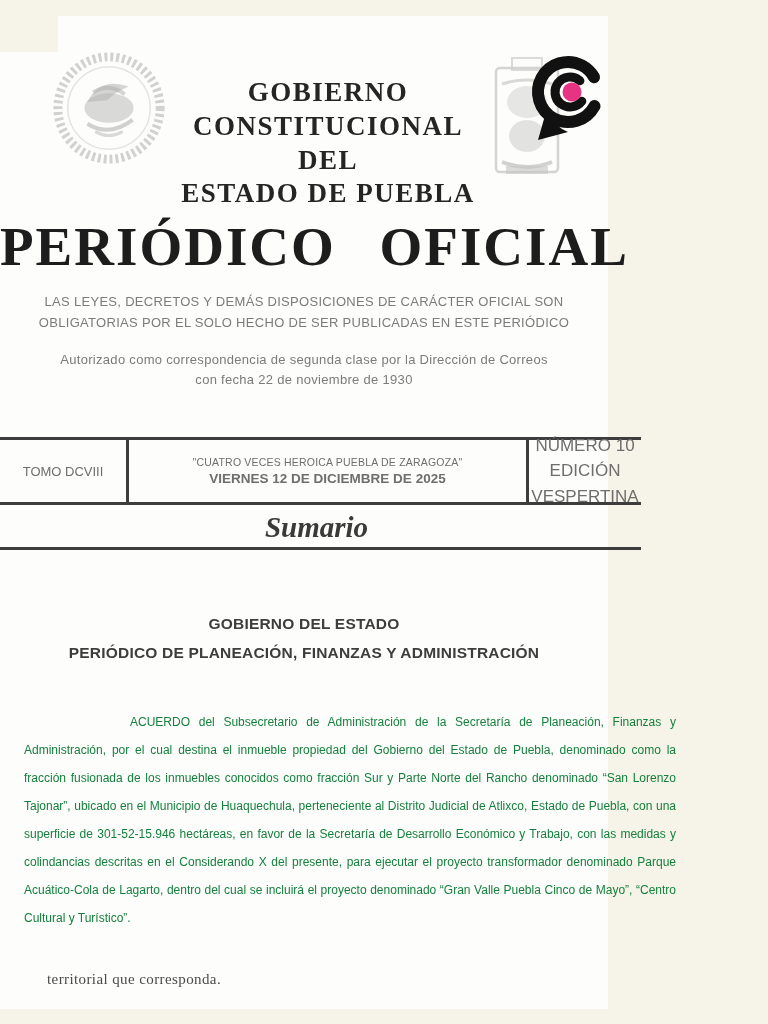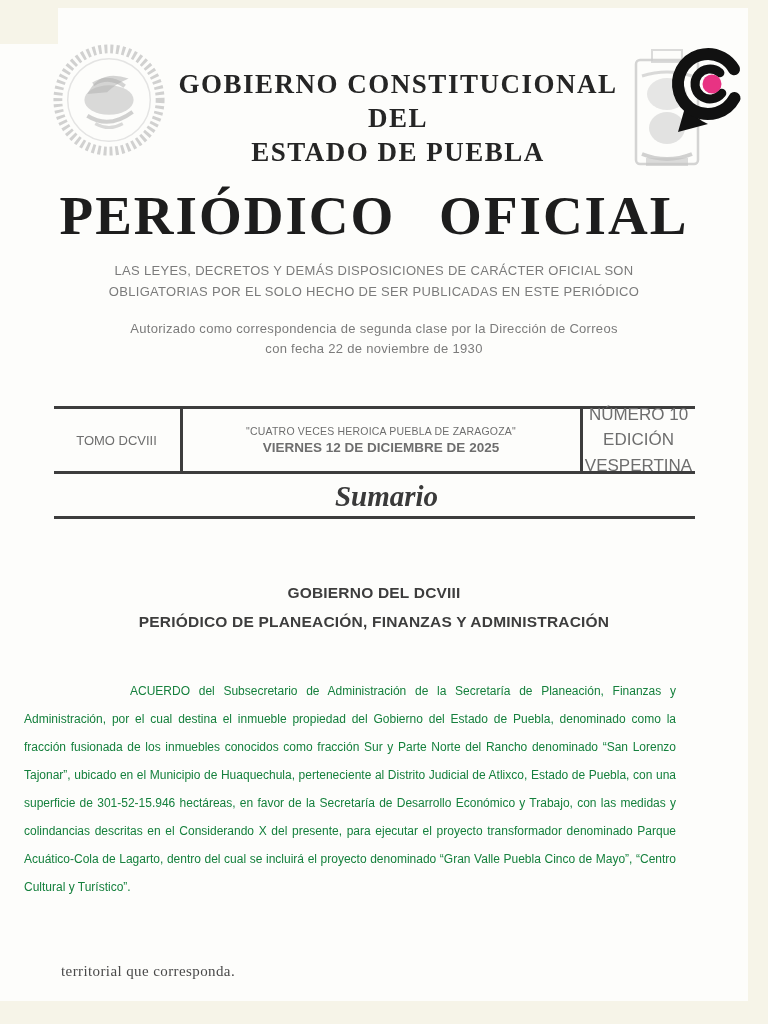--- a/index.html
+++ b/index.html
@@ -3,21 +3,21 @@
 <meta charset="utf-8">
 <style>
   html,body{margin:0;padding:0;}
   body{
     width:768px;height:1024px;overflow:hidden;
     background:#f6f4e8;
     font-family:"Liberation Sans",sans-serif;
     position:relative;
   }
   .page{
-    position:absolute;left:0;top:8px;width:748px;height:993px;
+    position:absolute;left:0;top:16px;width:608px;height:993px;
     background:#fdfdfb;
   }
   .corner-notch{
     position:absolute;left:0;top:0;width:58px;height:36px;
     background:#f6f4e8;
   }
   
   .masthead{
     position:relative;
     display:flex;align-items:flex-start;
@@ -74,21 +74,21 @@
     width:652px;margin:40px 0 0 24px;
     font-size:12px;line-height:28px;color:#15803d;
     text-align:justify;text-indent:106px;
   }
   
   .footer-frag-clip{
     position:absolute;left:45px;top:956px;height:20px;overflow:hidden;
   }
   .footer-frag{
     font-family:"Liberation Serif",serif;font-size:15px;color:#4a4a4a;
-    margin:16px;margin-top:-1px;letter-spacing:.4px;
+    margin:2px;margin-top:-1px;letter-spacing:.4px;
   }
 </style>
 </head>
 <body>
 
 <div class="page">
 
   <div class="corner-notch"></div>
 
   <header class="masthead">
@@ -154,21 +154,21 @@
       <span>NÚMERO 10</span>
       <span>EDICIÓN</span>
       <span>VESPERTINA</span>
     </div>
   </div>
 
   <h2 class="sumario">Sumario</h2>
   <hr class="rule">
 
   <div class="section-heading">
-    <div>GOBIERNO DEL DCVIII</div>
+    <div>GOBIERNO DEL ESTADO</div>
     <div>PERIÓDICO DE PLANEACIÓN, FINANZAS Y ADMINISTRACIÓN</div>
   </div>
 
   <p class="body-par">ACUERDO del Subsecretario de Administración de la Secretaría de Planeación, Finanzas y Administración, por el cual destina el inmueble propiedad del Gobierno del Estado de Puebla, denominado como la fracción fusionada de los inmuebles conocidos como fracción Sur y Parte Norte del Rancho denominado “San Lorenzo Tajonar”, ubicado en el Municipio de Huaquechula, perteneciente al Distrito Judicial de Atlixco, Estado de Puebla, con una superficie de 301-52-15.946 hectáreas, en favor de la Secretaría de Desarrollo Económico y Trabajo, con las medidas y colindancias descritas en el Considerando X del presente, para ejecutar el proyecto transformador denominado Parque Acuático-Cola de Lagarto, dentro del cual se incluirá el proyecto denominado “Gran Valle Puebla Cinco de Mayo”, “Centro Cultural y Turístico”.</p>
 
   <div class="footer-frag-clip">
     <p class="footer-frag">territorial que corresponda.</p>
   </div>
 
 </div>

